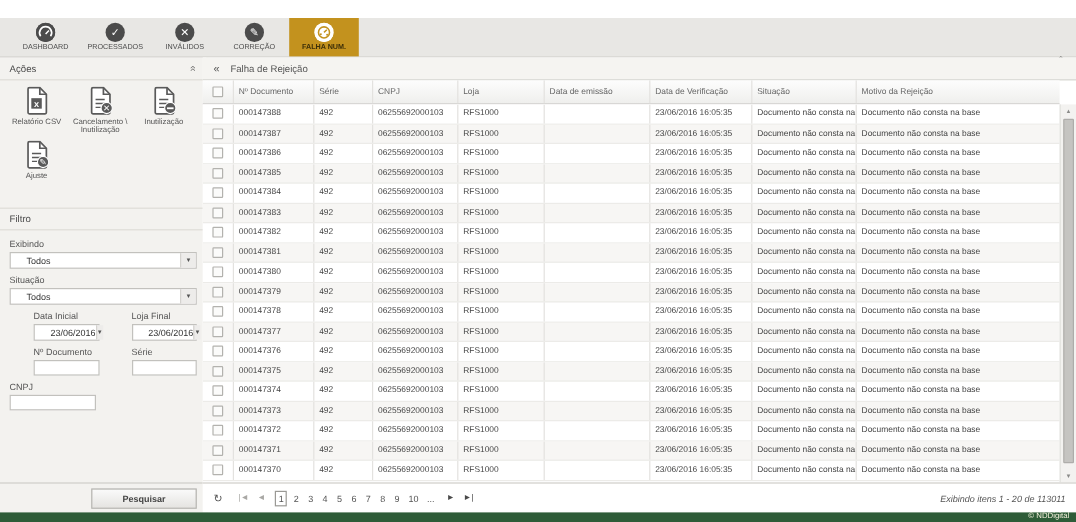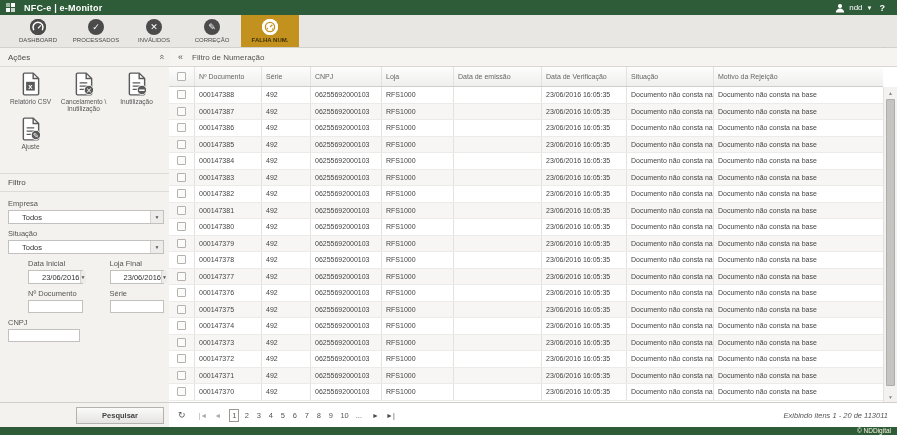--- a/index.html
+++ b/index.html
@@ -78,40 +78,20 @@
 
   
   .footer { position:absolute; bottom:0; left:0; right:0; height:8px; background:#2e5c38; display:flex; align-items:center; justify-content:flex-end; padding-right:6px; }
   .copyright { font-size:6.5px; color:#f7f3df; line-height:8px; }
 </style>
 </head>
 <body>
 
 <div id="app">
 
-  <div class="topbar">
-    <span class="logo">
-        <i></i>
-        <i></i>
-        <i></i>
-        <i></i>
-      </span>
-    <span class="app-title">NFC-e | e-Monitor</span>
-    <span class="top-right">
-      <span class="user-menu">
-        <svg width="10" height="10" viewBox="0 0 10 10">
-            <circle cx="5" cy="3.1" r="2.1" fill="#fff"></circle>
-            <path d="M0.8,9.6 a4.2,4.2 0 0 1 8.4,0 z" fill="#fff"></path>
-          </svg>
-        <span>ndd</span>
-        <span class="caret">▼</span>
-      </span>
-      <span class="help">?</span>
-    </span>
-  </div>
 
   <div class="tabstrip">
     <div class="tab">
       <span class="circ">
         <svg width="16" height="16" viewBox="0 0 16 16">
             <circle cx="8" cy="8" r="8" fill="#4b4b4b"></circle>
             <path d="M3.6,10.6 A5,5 0 1 1 12.4,10.6" fill="none" stroke="#fff" stroke-width="1.5" stroke-linecap="round"></path>
             <line x1="8" y1="9.4" x2="10.8" y2="6.4" stroke="#fff" stroke-width="1.2"></line>
           </svg>
       </span>
@@ -189,21 +169,21 @@
         </svg>
         <span>Ajuste</span>
       </div>
     </div>
 
     <div class="sec-hdr filtro">
       <span>Filtro</span>
     </div>
 
     <div class="form">
-      <div class="lbl">Empresa</div>
+      <div class="lbl">Exibindo</div>
       <div class="combo">
         <span>Todos</span>
         <span class="arrow">▼</span>
       </div>
 
       <div class="lbl">Situação</div>
       <div class="combo">
         <span>Todos</span>
         <span class="arrow">▼</span>
       </div>
@@ -241,21 +221,21 @@
     </div>
 
     <div class="sidebar-footer">
       <div class="btn">Pesquisar</div>
     </div>
   </div>
 
   <div class="main">
     <div class="panel-title">
       <span class="pt-collapse">«</span>
-      <span>Filtro de Numeração</span>
+      <span>Falha de Rejeição</span>
     </div>
 
     <div class="thead">
         <div class="cell c0">
           <div class="cb"></div>
         </div>
         <div class="cell c1">Nº Documento</div>
         <div class="cell c2">Série</div>
         <div class="cell c3">CNPJ</div>
         <div class="cell c4">Loja</div>

